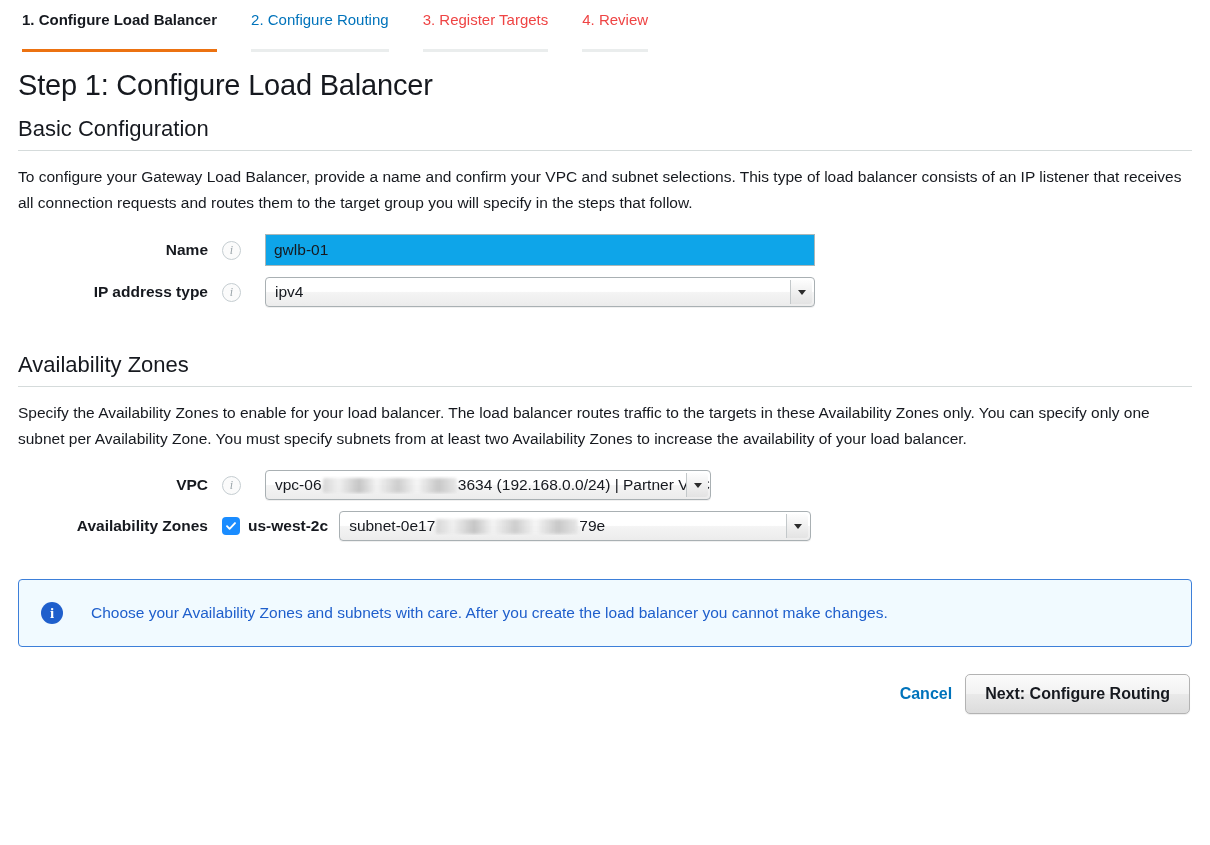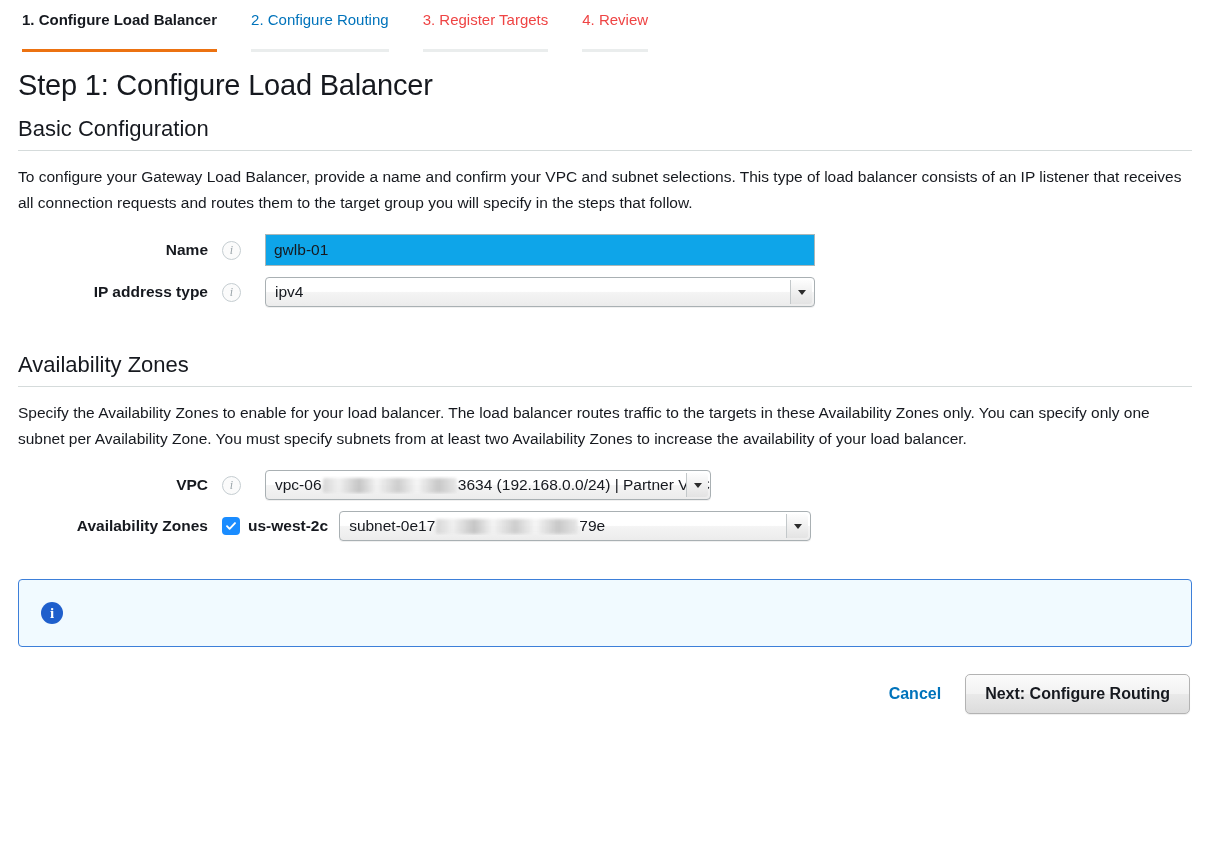--- a/index.html
+++ b/index.html
@@ -239,21 +239,21 @@
     font-size: 15.5px;
     color: #1f5fcc;
   }
 
   
   .footer {
     display: flex;
     align-items: center;
     justify-content: flex-end;
     margin: 27px 20px 0 0;
-    gap: 24px;
+    gap: 13px;
   }
   .cancel-link {
     font-size: 16px;
     font-weight: bold;
     color: #0073bb;
     cursor: pointer;
     text-decoration: none;
   }
   .next-btn {
     font-size: 16px;
@@ -353,18 +353,19 @@
       <span class="arrow-btn">
           <span class="caret"></span>
         </span>
     </div>
   </div>
 
 </div>
 
 <div class="alert">
   <div class="alert-icon">i</div>
+  <div class="alert-text">Choose your Availability Zones and subnets with care. After you create the load balancer you cannot make changes.</div>
 </div>
 
 <div class="footer">
   <a class="cancel-link">Cancel</a>
   <button class="next-btn">Next: Configure Routing</button>
 </div>
 
 </body></html>

